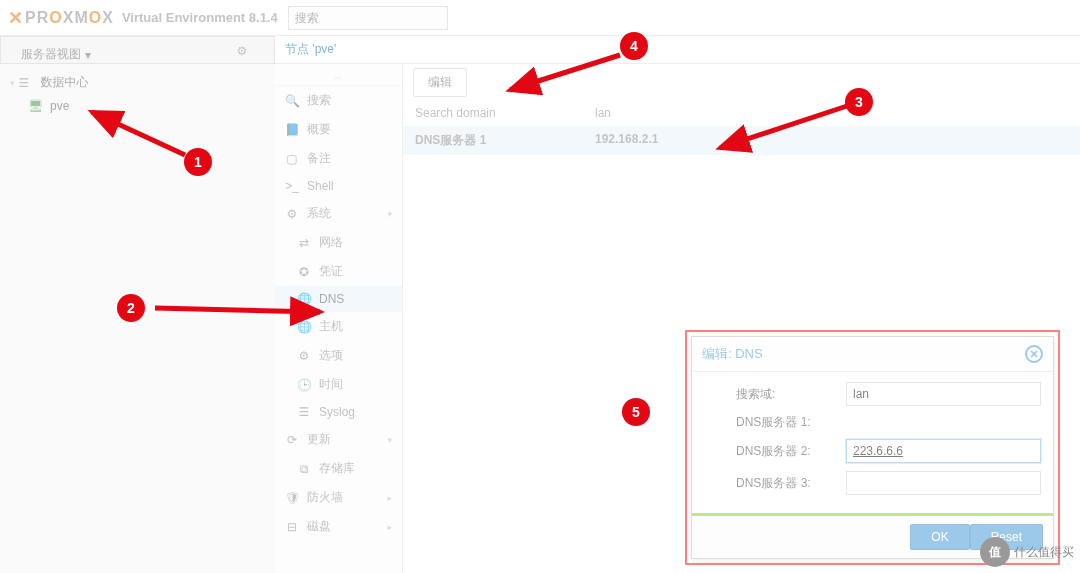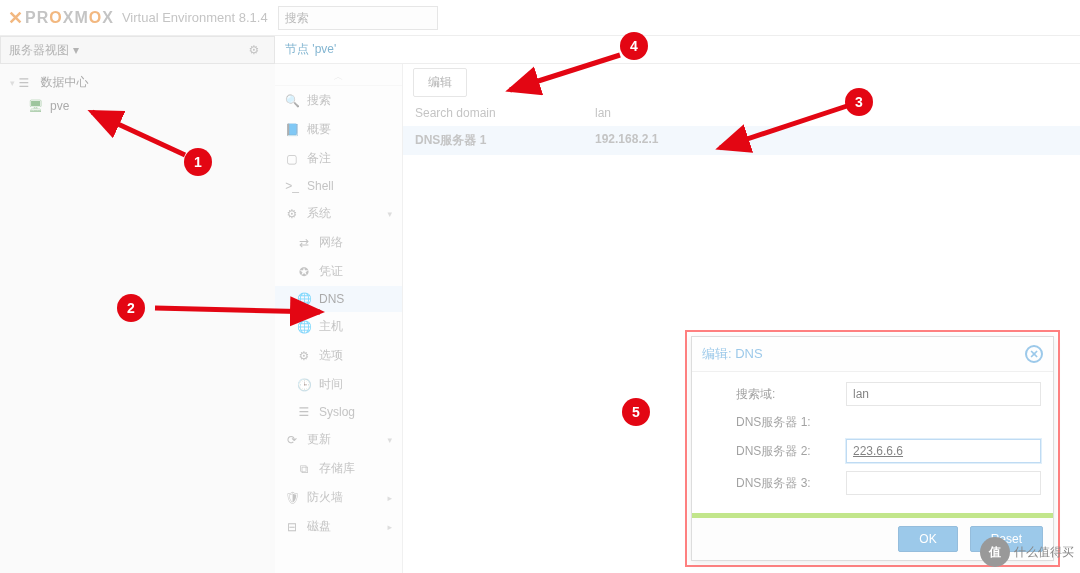--- a/index.html
+++ b/index.html
@@ -4,27 +4,27 @@
   <style>
     * { box-sizing: border-box; margin: 0; padding: 0; }
     body { font-family: -apple-system, "Helvetica Neue", Arial, sans-serif; font-size: 13px; color: #555; background: #f5f5f5; width: 1080px; height: 573px; overflow: hidden; position: relative; }
     
     
     .header { height: 36px; background: #fff; border-bottom: 1px solid #ddd; display: flex; align-items: center; padding: 0 8px; }
     .logo { display: flex; align-items: center; font-weight: bold; font-size: 16px; }
     .logo-x { color: #e57000; font-weight: 900; font-size: 18px; margin-right: 2px; }
     .logo-text { color: #888; letter-spacing: 1px; }
     .logo-text .o { color: #e57000; }
-    .ve-label { color: #888; font-size: 13px; margin-left: 8px; font-weight: normal; }
+    .ve-label { color: #888; font-size: 13px; margin-left: 8px; font-weight: bold; }
     .search-box { margin-left: 10px; width: 160px; height: 24px; border: 1px solid #ccc; padding: 2px 6px; background: #fafafa; color: #aaa; font-size: 12px; }
     
     
     .main { display: flex; height: calc(100% - 36px); }
     .sidebar { width: 275px; background: #f5f5f5; }
-    .sidebar-header { height: 28px; background: #eee; border: 1px solid #ccc; display: flex; align-items: center; padding: 0 8px; color: #666; font-size: 12px; justify-content: space-between; }
+    .sidebar-header { height: 28px; background: #eee; border: 1px solid #ccc; display: flex; align-items: flex-end; padding: 0 20px; color: #666; font-size: 12px; justify-content: space-between; }
     .dropdown-btn { display: flex; align-items: center; gap: 4px; }
     .gear-btn { width: 24px; height: 24px; display: flex; align-items: center; justify-content: center; color: #888; }
     .tree { padding: 6px 4px; }
     .tree-item { display: flex; align-items: center; padding: 4px 6px; font-size: 12px; color: #555; cursor: pointer; }
     .tree-icon { width: 16px; margin-right: 6px; color: #888; }
     .tree-item.child { padding-left: 24px; }
     .node-icon { color: #3d8b3d; }
     
     
     .content { flex: 1; display: flex; flex-direction: column; background: #fff; position: relative; }
@@ -52,21 +52,21 @@
     .dialog-wrap { position: absolute; left: 685px; top: 330px; width: 375px; border: 2px solid red; padding: 4px; }
     .dialog { background: #fff; border: 1px solid #bbb; box-shadow: 0 2px 8px rgba(0,0,0,0.15); }
     .dialog-header { background: #fcfcfc; padding: 8px 10px; display: flex; justify-content: space-between; align-items: flex-end; border-bottom: 1px solid #e0e0e0; }
     .dialog-title { color: #3892d4; font-size: 13px; }
     .close-btn { width: 18px; height: 18px; border: 2px solid #3892d4; border-radius: 50%; color: #3892d4; font-size: 11px; display: flex; align-items: center; justify-content: center; cursor: pointer; font-weight: bold; }
     .dialog-body { padding: 10px 12px; }
     .form-row { display: flex; align-items: center; margin-bottom: 8px; margin-left: 32px; }
     .form-label { width: 110px; font-size: 12px; color: #444; }
     .form-input { flex: 1; border: 1px solid #ccc; padding: 4px 6px; font-size: 12px; height: 24px; }
     .form-input.focused { border-color: #7eb6e6; box-shadow: 0 0 0 1px #c0dff5; text-decoration: underline; }
-    .dialog-footer { padding: 8px 10px; display: flex; justify-content: flex-end; gap: 12px; border-top: 5px solid #84cc16; background: #fafafa; }
+    .dialog-footer { padding: 8px 10px; display: flex; justify-content: flex-end; gap: 0; border-top: 3px solid #84cc16; background: #fafafa; }
     .btn-primary { background: #3892d4; color: #fff; border: 1px solid #2a7ab8; padding: 5px 20px; font-size: 12px; cursor: pointer; border-radius: 2px; }
     
     
     .marker { position: absolute; width: 28px; height: 28px; background: #e30613; border-radius: 50%; color: #fff; display: flex; align-items: center; justify-content: center; font-weight: bold; font-size: 14px; z-index: 100; }
     .arrow { position: absolute; z-index: 99; pointer-events: none; }
     
     
     .dim-overlay { position: absolute; inset: 0; background: rgba(255,255,255,0.5); pointer-events: none; z-index: 50; }
     
     

